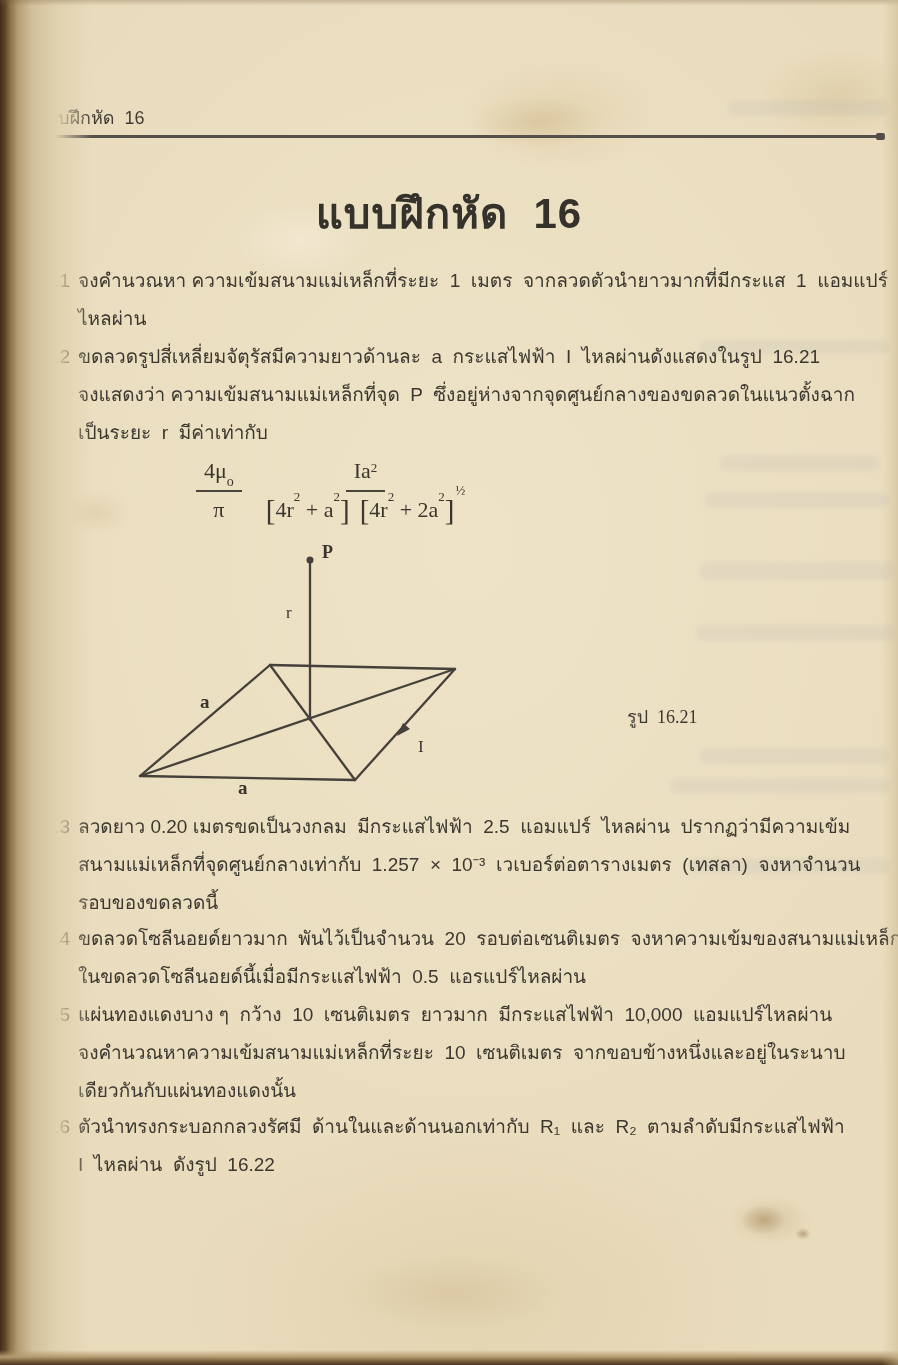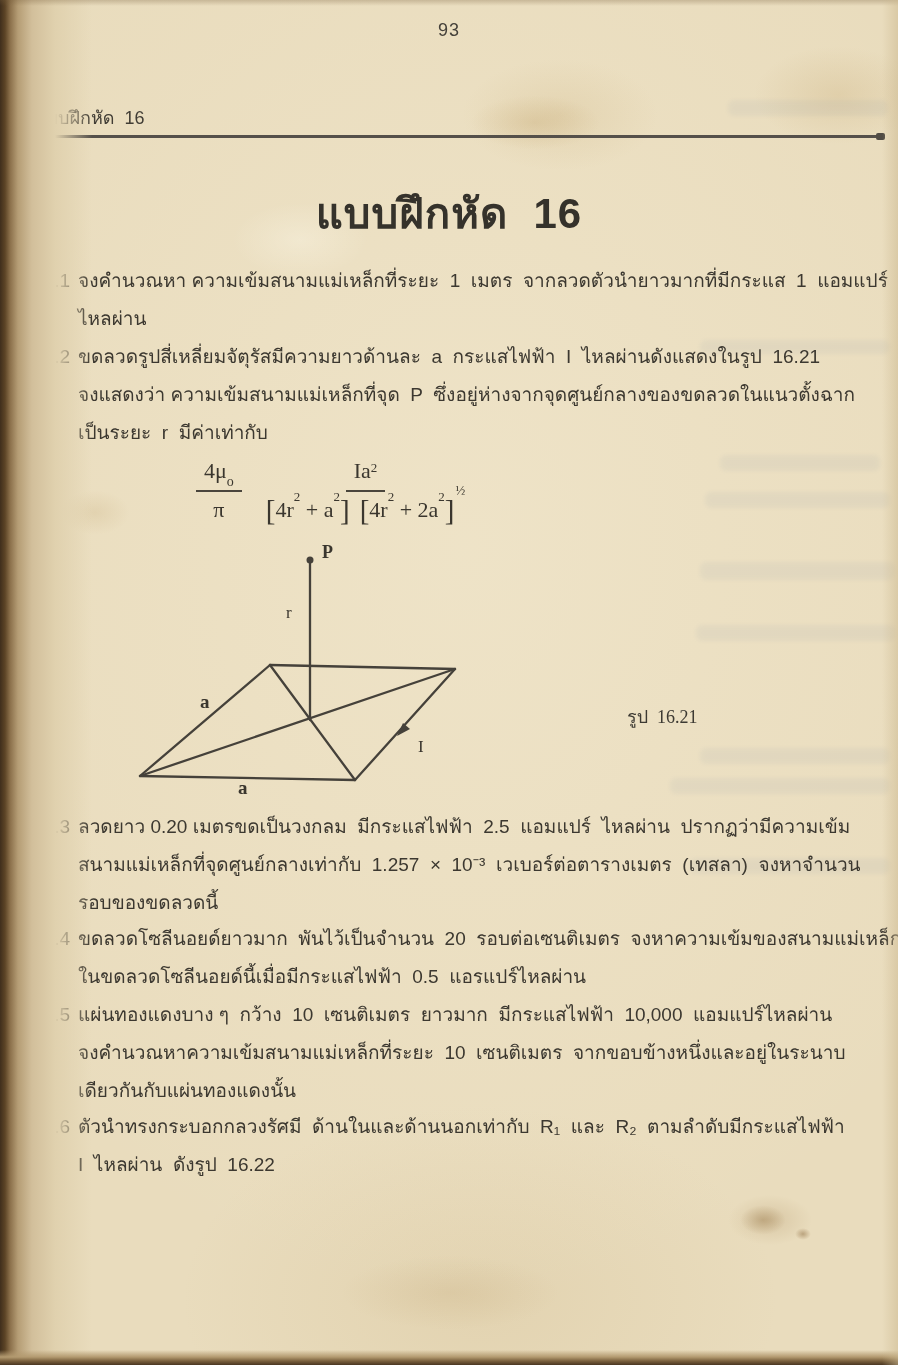--- a/index.html
+++ b/index.html
@@ -120,21 +120,20 @@
   <div class="ghost" style="left:728px;top:100px;width:160px;height:16px;"></div>
   <div class="ghost" style="left:700px;top:340px;width:190px;height:14px;"></div>
   <div class="ghost" style="left:720px;top:455px;width:160px;height:16px;"></div>
   <div class="ghost" style="left:705px;top:492px;width:185px;height:16px;"></div>
   <div class="ghost" style="left:700px;top:562px;width:195px;height:18px;"></div>
   <div class="ghost" style="left:696px;top:625px;width:200px;height:16px;"></div>
   <div class="ghost" style="left:700px;top:748px;width:190px;height:16px;"></div>
   <div class="ghost" style="left:670px;top:778px;width:220px;height:16px;"></div>
   <div class="ghost" style="left:690px;top:858px;width:200px;height:16px;"></div>
 
-  <div class="page-number">93</div>
   <div class="header-label">แบบฝึกหัด  16</div>
   <div class="header-rule"></div>
   <div class="page-title">แบบฝึกหัด  16</div>
 
   <div class="prob" style="top:262px;height:76px;">
     <div class="pnum">16.1</div>
     <div class="ptext">
       <div class="pline">จงคำนวณหา ความเข้มสนามแม่เหล็กที่ระยะ  1  เมตร  จากลวดตัวนำยาวมากที่มีกระแส  1  แอมแปร์</div>
       <div class="pline">ไหลผ่าน</div>
     </div>

